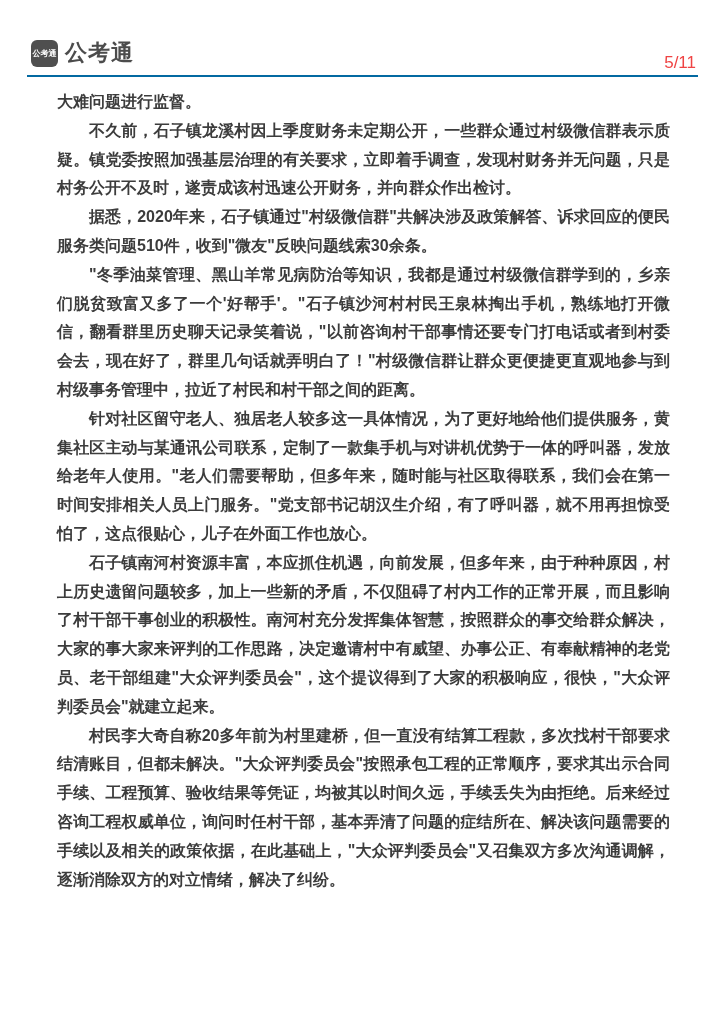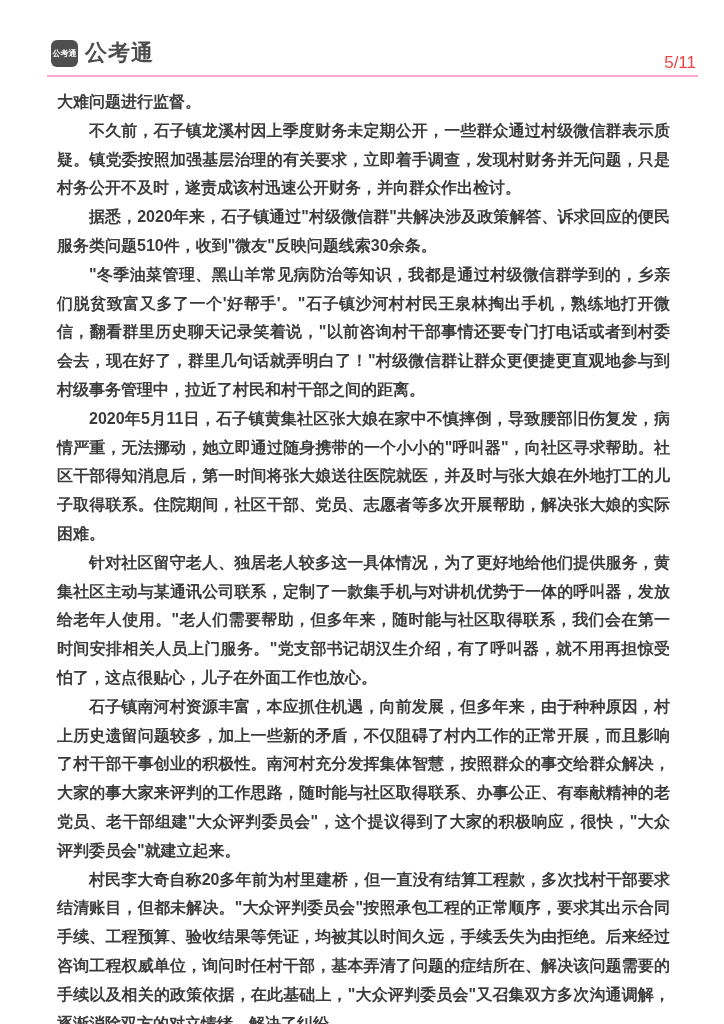--- a/index.html
+++ b/index.html
@@ -15,22 +15,21 @@
     background: #ffffff;
     overflow: hidden;
     font-family: "Liberation Sans", "DejaVu Sans", sans-serif;
   }
   .header {
     position: absolute;
     top: 0;
     left: 27px;
     right: 26px;
     height: 75px;
-    border-bottom: 2px solid #f9a8d4;
-    margin-left: 20px;
+    border-bottom: 2px solid #0369a1;
   }
   .logo {
     position: absolute;
     left: 4px;
     bottom: 7px;
     display: flex;
     align-items: center;
     gap: 7px;
   }
   .logo-badge {
@@ -90,18 +89,17 @@
       <span class="logo-text">公考通</span>
     </div>
     <span class="page-num">5/11</span>
   </div>
 
   <div class="doc">
       <p class="">大难问题进行监督。</p>
       <p class="indent">不久前，石子镇龙溪村因上季度财务未定期公开，一些群众通过村级微信群表示质疑。镇党委按照加强基层治理的有关要求，立即着手调查，发现村财务并无问题，只是村务公开不及时，遂责成该村迅速公开财务，并向群众作出检讨。</p>
       <p class="indent">据悉，2020年来，石子镇通过"村级微信群"共解决涉及政策解答、诉求回应的便民服务类问题510件，收到"微友"反映问题线索30余条。</p>
       <p class="indent">"冬季油菜管理、黑山羊常见病防治等知识，我都是通过村级微信群学到的，乡亲们脱贫致富又多了一个'好帮手'。"石子镇沙河村村民王泉林掏出手机，熟练地打开微信，翻看群里历史聊天记录笑着说，"以前咨询村干部事情还要专门打电话或者到村委会去，现在好了，群里几句话就弄明白了！"村级微信群让群众更便捷更直观地参与到村级事务管理中，拉近了村民和村干部之间的距离。</p>
-      <p class="indent">2020年5月11日，石子镇黄集社区张大娘在家中不慎摔倒，导致腰部旧伤复发，病情严重，无法挪动，她立即通过随身携带的一个小小的"呼叫器"，向社区寻求帮助。社区干部得知消息后，第一时间将张大娘送往医院就医，并及时与张大娘在外地打工的儿子取得联系。住院期间，社区干部、党员、志愿者等多次开展帮助，解决张大娘的实际困难。</p>
       <p class="indent">针对社区留守老人、独居老人较多这一具体情况，为了更好地给他们提供服务，黄集社区主动与某通讯公司联系，定制了一款集手机与对讲机优势于一体的呼叫器，发放给老年人使用。"老人们需要帮助，但多年来，随时能与社区取得联系，我们会在第一时间安排相关人员上门服务。"党支部书记胡汉生介绍，有了呼叫器，就不用再担惊受怕了，这点很贴心，儿子在外面工作也放心。</p>
-      <p class="indent">石子镇南河村资源丰富，本应抓住机遇，向前发展，但多年来，由于种种原因，村上历史遗留问题较多，加上一些新的矛盾，不仅阻碍了村内工作的正常开展，而且影响了村干部干事创业的积极性。南河村充分发挥集体智慧，按照群众的事交给群众解决，大家的事大家来评判的工作思路，随时能与社区取得联系、办事公正、有奉献精神的老党员、老干部组建"大众评判委员会"，这个提议得到了大家的积极响应，很快，"大众评判委员会"就建立起来。</p>
+      <p class="indent">石子镇南河村资源丰富，本应抓住机遇，向前发展，但多年来，由于种种原因，村上历史遗留问题较多，加上一些新的矛盾，不仅阻碍了村内工作的正常开展，而且影响了村干部干事创业的积极性。南河村充分发挥集体智慧，按照群众的事交给群众解决，大家的事大家来评判的工作思路，决定邀请村中有威望、办事公正、有奉献精神的老党员、老干部组建"大众评判委员会"，这个提议得到了大家的积极响应，很快，"大众评判委员会"就建立起来。</p>
       <p class="indent">村民李大奇自称20多年前为村里建桥，但一直没有结算工程款，多次找村干部要求结清账目，但都未解决。"大众评判委员会"按照承包工程的正常顺序，要求其出示合同手续、工程预算、验收结果等凭证，均被其以时间久远，手续丢失为由拒绝。后来经过咨询工程权威单位，询问时任村干部，基本弄清了问题的症结所在、解决该问题需要的手续以及相关的政策依据，在此基础上，"大众评判委员会"又召集双方多次沟通调解，逐渐消除双方的对立情绪，解决了纠纷。</p>
     </div>
 </div>
 
 </body></html>

